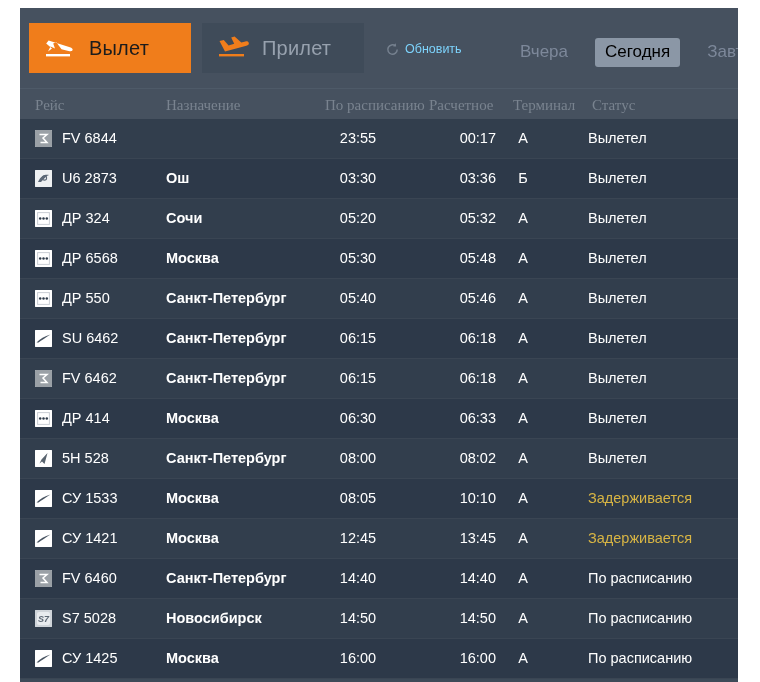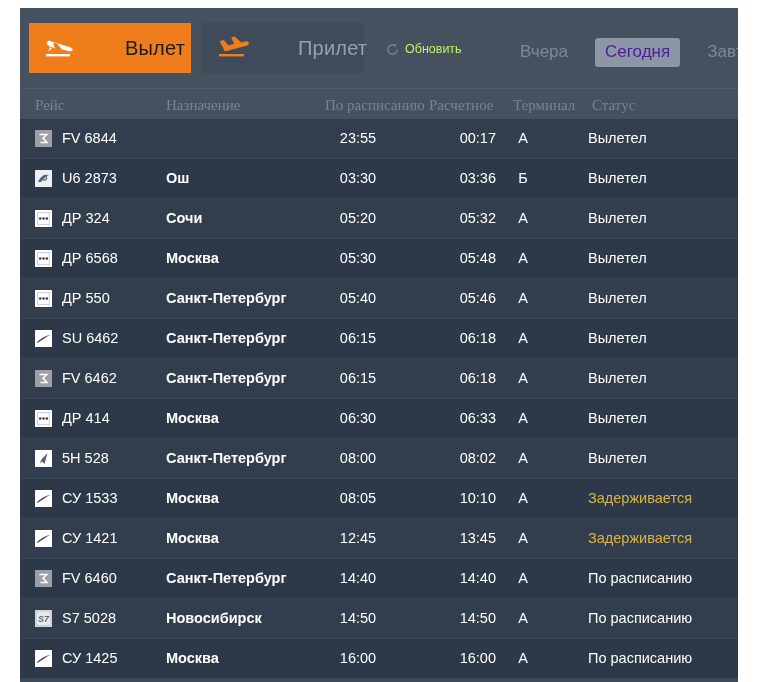--- a/index.html
+++ b/index.html
@@ -37,21 +37,20 @@
   .tab-btn {
     position: absolute;
     top: 15px;
     height: 50px;
     border: 0;
     display: flex;
     align-items: center;
     cursor: pointer;
     padding: 0 22px 0 14px;
     box-sizing: border-box;
-    gap: 36px;
   }
   .tab-departure {
     left: 9px;
     width: 162px;
     background: #f07d1b;
   }
   .tab-arrival {
     left: 182px;
     width: 162px;
     background: #3f4b59;
@@ -70,21 +69,21 @@
   .refresh {
     position: absolute;
     left: 365px;
     top: 31px;
     display: flex;
     align-items: center;
     height: 20px;
     cursor: pointer;
   }
   .refresh .refresh-label {
-    color: #bef264;
+    color: #7dd3fc;
     font-size: 12.5px;
     margin-left: 5px;
   }
   .icon-refresh { width: 15px; height: 15px; }
 
   
   .days {
     position: absolute;
     top: 30px;
     left: 490px;
@@ -93,21 +92,21 @@
     gap: 17px;
   }
   .day {
     font-size: 17px;
     color: #7d889a;
     padding: 4px 10px 5px;
     cursor: pointer;
     white-space: nowrap;
   }
   .day.active {
-    color: #4c1d95;
+    color: #000000;
     background: #8b97a6;
     border-radius: 3px;
   }
 
   
   .col-head {
     position: relative;
     height: 30px;
     background: #46515f;
     border-top: 1px solid #4e5a68;

